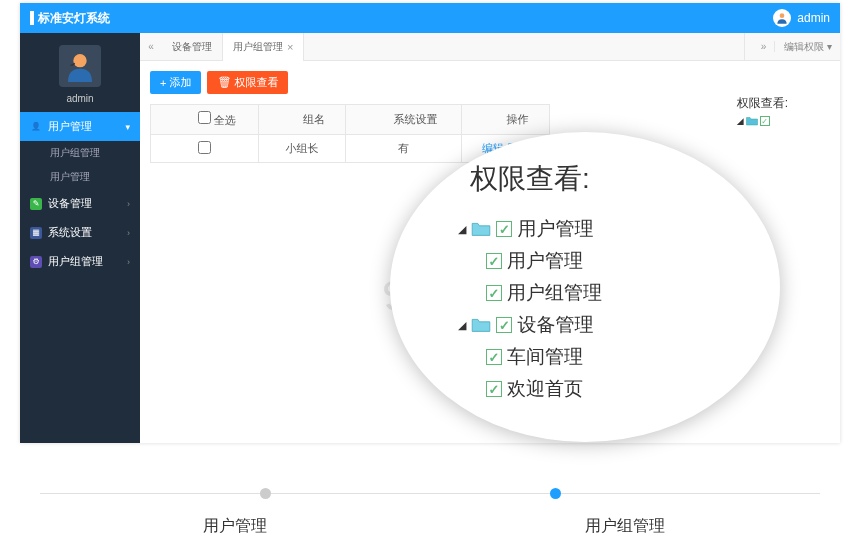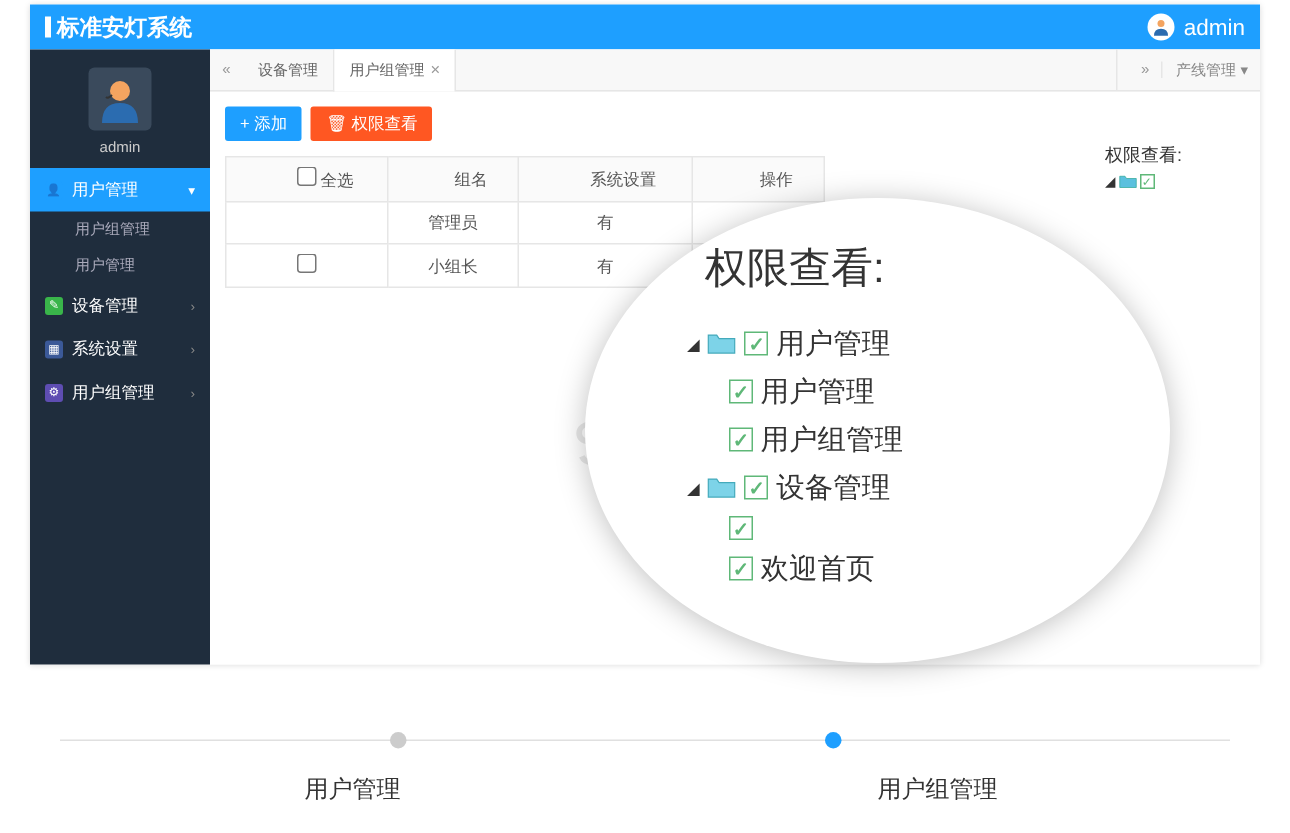--- a/index.html
+++ b/index.html
@@ -1,20 +1,20 @@
 <!DOCTYPE html>
 <html><head>
   <meta charset="utf-8">
   <style>
     * { margin: 0; padding: 0; box-sizing: border-box; }
     body { font-family: "Microsoft YaHei", Arial, sans-serif; background: #fff; width: 860px; height: 555px; overflow: hidden; position: relative; }
     
     .app-window { position: absolute; top: 3px; left: 20px; width: 820px; height: 440px; background: #fff; box-shadow: 0 0 4px rgba(0,0,0,0.15); }
     
-    .topbar { height: 30px; background: #1e9fff; display: flex; align-items: center; padding: 0 10px; color: #fff; font-size: 15px; }
+    .topbar { height: 30px; background: #1e9fff; display: flex; align-items: center; padding: 0 10px; color: #fff; font-size: 12px; }
     .topbar-title { font-weight: bold; display: flex; align-items: center; gap: 4px; }
     .topbar-badge { width: 4px; height: 14px; background: #fff; display: inline-block; }
     .topbar-right { margin-left: auto; display: flex; align-items: center; gap: 6px; }
     .avatar-sm { width: 18px; height: 18px; border-radius: 50%; background: #fff; display: flex; align-items: center; justify-content: center; }
     .avatar-sm svg { width: 14px; height: 14px; }
     
     .main-area { display: flex; height: calc(100% - 30px); }
     
     .sidebar { width: 120px; background: #1f2d3d; color: #fff; font-size: 11px; }
     .profile { text-align: center; padding: 12px 0 8px; }
@@ -141,21 +141,21 @@
         <div class="tab-arrow">«</div>
         <div class="tab">
           <span>设备管理</span>
         </div>
         <div class="tab active">
           <span>用户组管理</span>
           <span class="tab-close">×</span>
         </div>
         <div class="tab-right">
           <span class="tab-arrow" style="border-right:1px solid #e6e6e6;margin-right:6px;">»</span>
-          <span>产线管理</span>
+          <span>编辑权限</span>
           <span>▾</span>
         </div>
       </div>
 
       <div class="toolbar">
         <button class="btn btn-add">
           <span>+</span>
           <span>添加</span>
         </button>
         <button class="btn btn-del">
@@ -169,26 +169,20 @@
           <thead>
             <tr>
               <th><input type="checkbox" style=""> <span>全选</span></th>
               <th>组名</th>
               <th>系统设置</th>
               <th>操作</th>
             </tr>
           </thead>
           <tbody>
             <tr>
-              <td></td>
-              <td>管理员</td>
-              <td>有</td>
-              <td></td>
-            </tr>
-            <tr>
               <td><input type="checkbox" style=""></td>
               <td>小组长</td>
               <td>有</td>
               <td><span class="link">编辑</span> <span class="link">删除</span></td>
             </tr>
           </tbody>
         </table>
       </div>
 
       <div class="perm-panel">
@@ -231,20 +225,21 @@
     <div class="tree-node parent">
       <span class="tri2">◢</span>
       <svg class="folder2" viewBox="0 0 24 20">
           <path d="M1 3 L8 3 L10 6 L23 6 L23 18 L1 18 Z" fill="#7dd3e8" stroke="#4ab"></path>
         </svg>
       <span class="chk2">✓</span>
       <span>设备管理</span>
     </div>
     <div class="tree-node child">
       <span class="chk2">✓</span>
+      <span>车间管理</span>
     </div>
     <div class="tree-node child">
       <span class="chk2">✓</span>
       <span>欢迎首页</span>
     </div>
   </div>
 </div>
 
 <div class="bottom-nav">
   <div class="bn-line">

